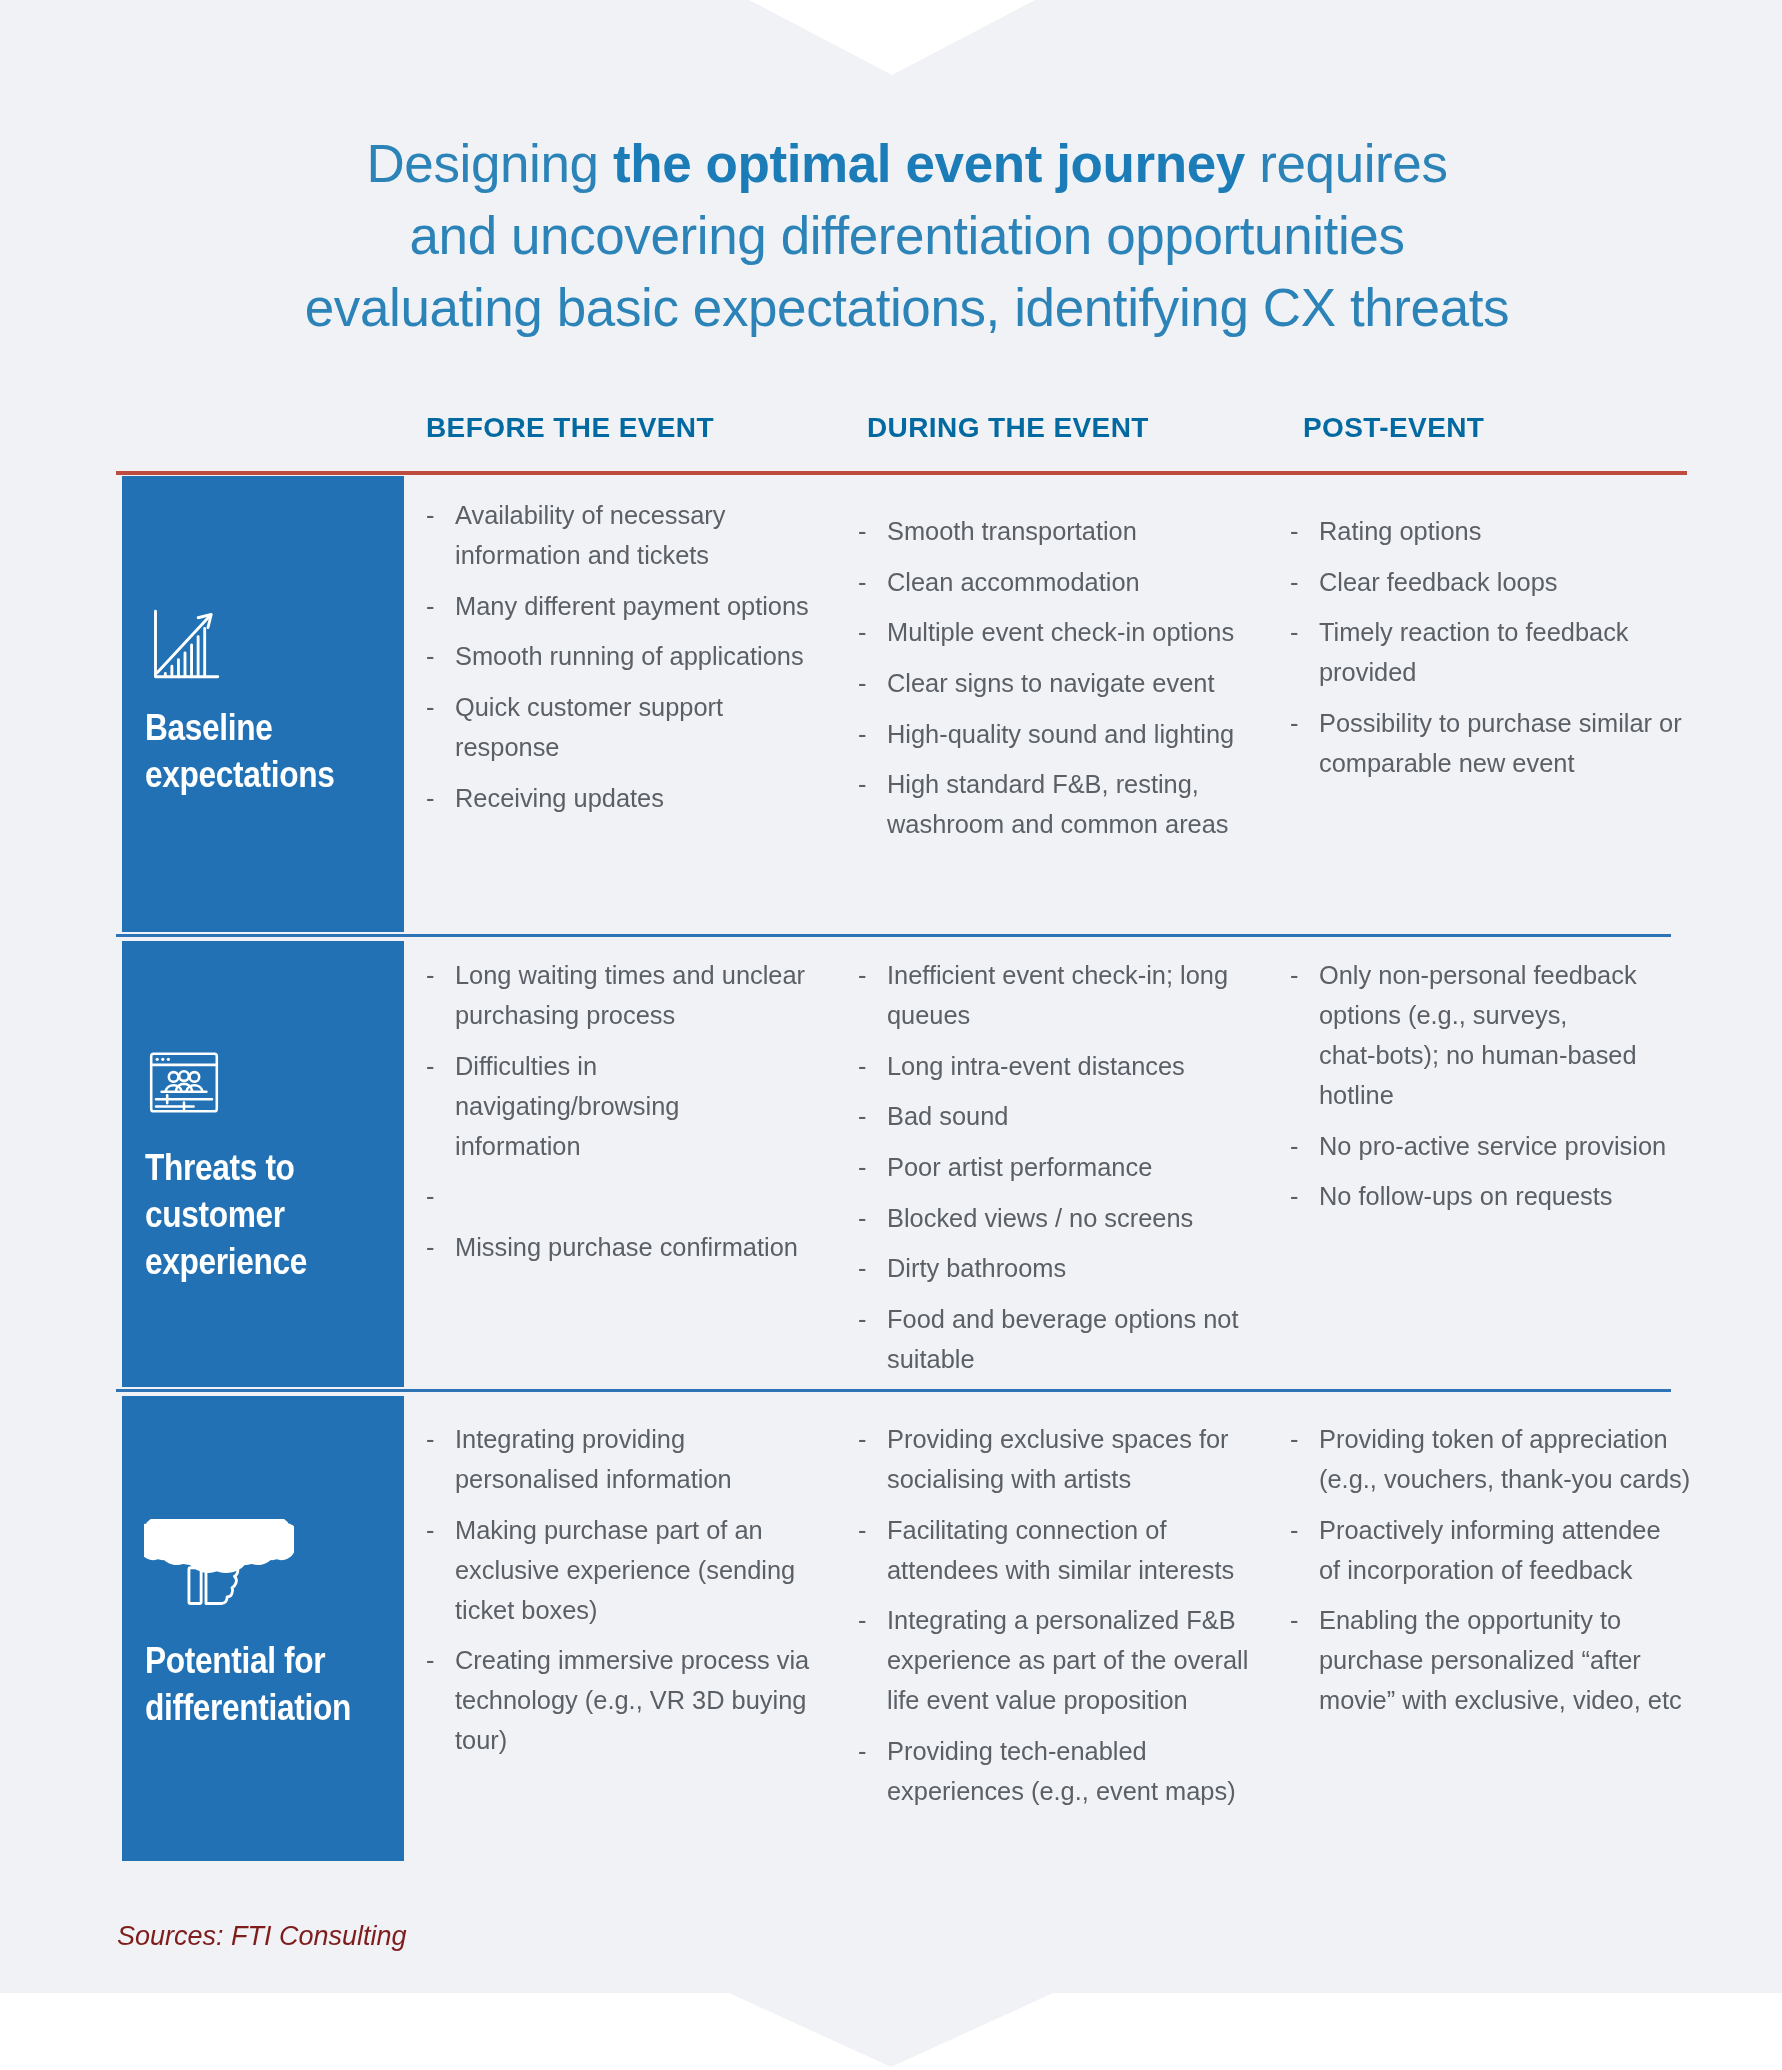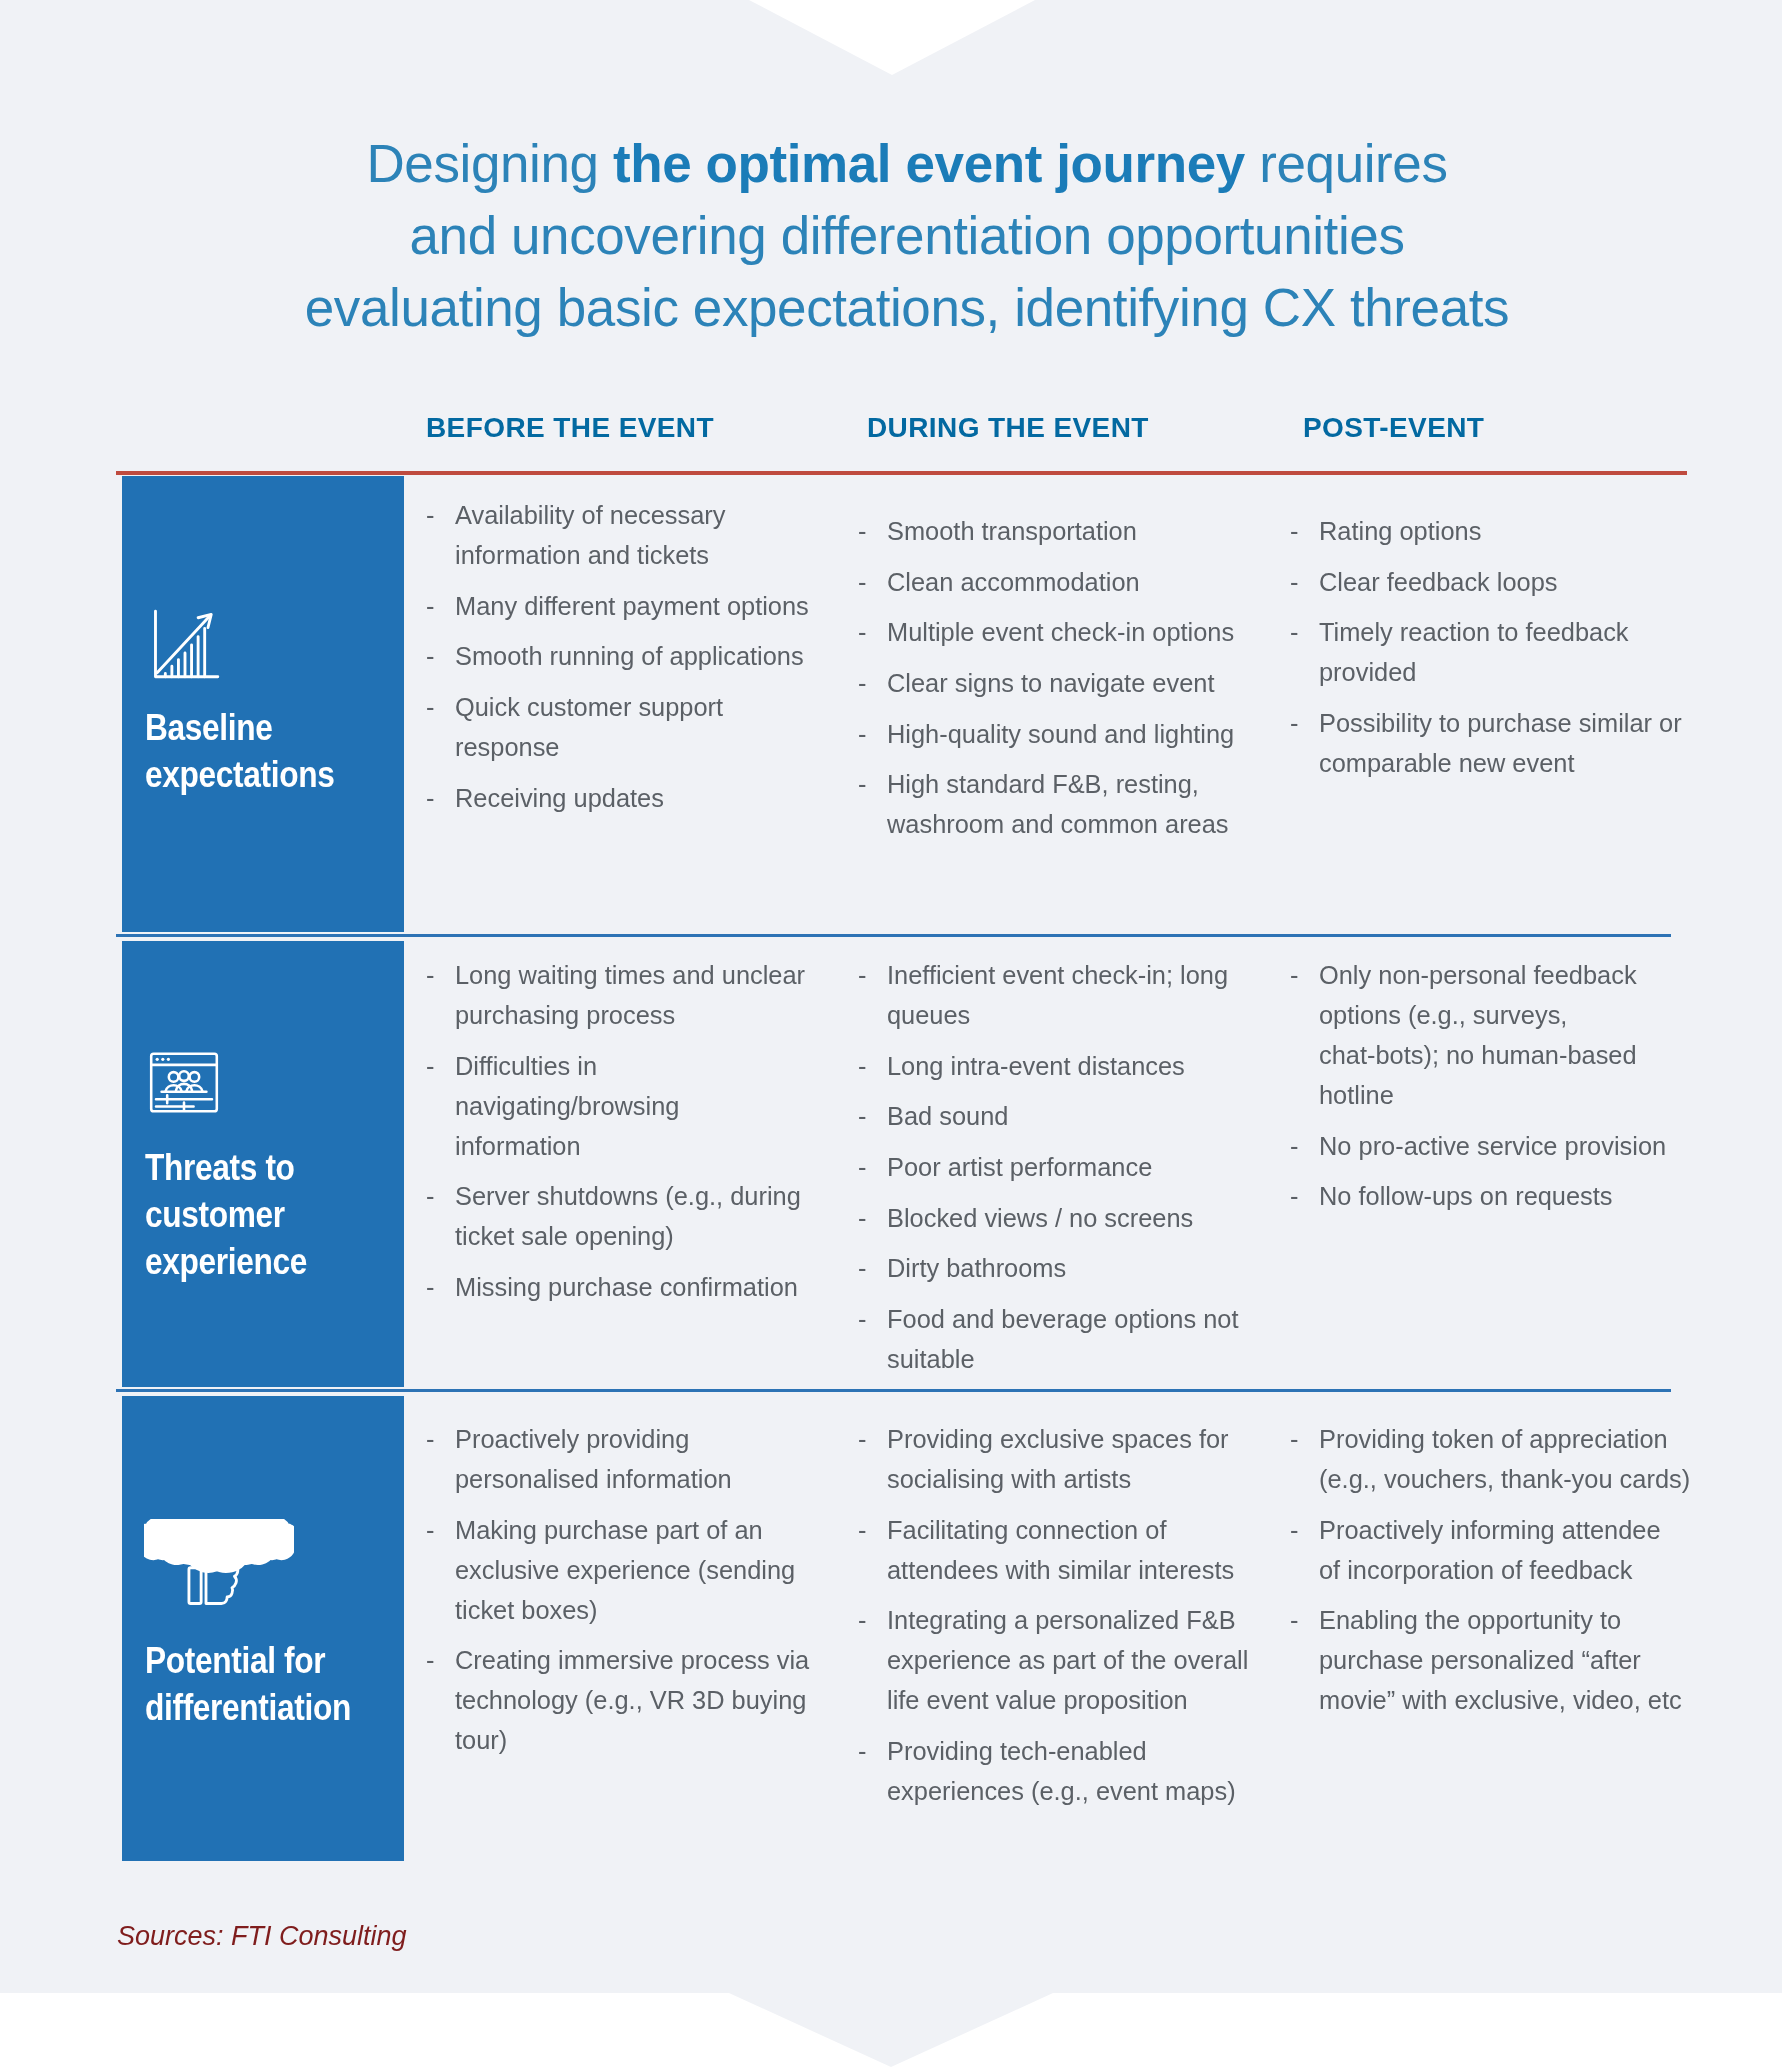--- a/index.html
+++ b/index.html
@@ -211,22 +211,20 @@
 purchasing process</span>
       </div>
       <div class="item">
         <span class="dash">-</span>
         <span class="txt">Difficulties in
 navigating/browsing
 information</span>
       </div>
       <div class="item">
         <span class="dash">-</span>
-        <span class="txt">Server shutdowns (e.g., during
-ticket sale opening)</span>
       </div>
       <div class="item">
         <span class="dash">-</span>
         <span class="txt">Missing purchase confirmation</span>
       </div>
     </div>
   <div class="cell row1 c1">
       <div class="item">
         <span class="dash">-</span>
         <span class="txt">Inefficient event check-in; long
@@ -274,21 +272,21 @@
         <span class="dash">-</span>
         <span class="txt">No follow-ups on requests</span>
       </div>
     </div>
 
   <div class="divider d2"></div>
 
   <div class="cell row2 c0">
       <div class="item">
         <span class="dash">-</span>
-        <span class="txt">Proactively providing
+        <span class="txt">Integrating providing
 personalised information</span>
       </div>
       <div class="item">
         <span class="dash">-</span>
         <span class="txt">Making purchase part of an
 exclusive experience (sending
 ticket boxes)</span>
       </div>
       <div class="item">
         <span class="dash">-</span>

